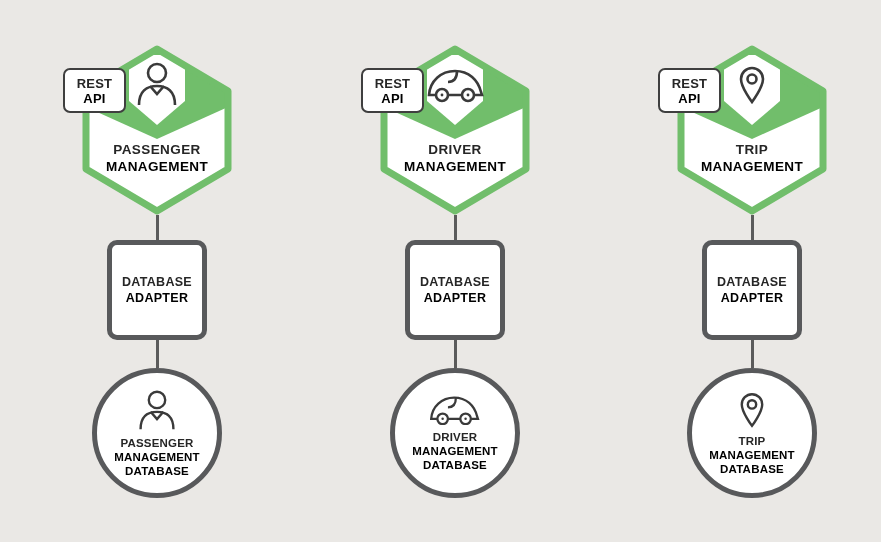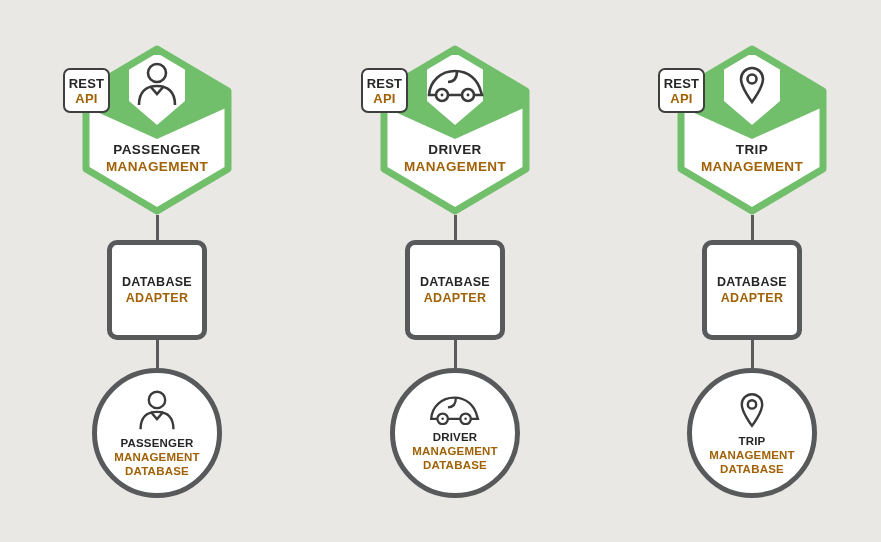--- a/index.html
+++ b/index.html
@@ -11,23 +11,23 @@
   .col-0 { left:82px; }
   .col-1 { left:380px; }
   .col-2 { left:677px; }
 
   .hex-wrap { position:relative; width:150px; height:170px; }
   .hex-svg { position:absolute; left:0; top:0; width:150px; height:170px; }
   .hex-text { position:absolute; left:0; right:0; top:96px; text-align:center;
               font-weight:bold; font-size:13.5px; line-height:17px; letter-spacing:0.4px; }
 
   .t-dark  { color:#262626; }
-  .t-green { color:#a16207; }
-
-  .rest-badge { position:absolute; left:-19px; top:23px; width:47px; height:45px;
+  .t-green { color:#000000; }
+
+  .rest-badge { position:absolute; left:-19px; top:23px; width:63px; height:45px;
                 background:#ffffff; border:2px solid #3f3f3f; border-radius:7px;
                 display:flex; flex-direction:column; align-items:center; justify-content:center;
                 font-weight:bold; font-size:13px; line-height:15px; letter-spacing:0.2px; z-index:2; }
 
   .connector { width:3px; background:#5b5b5b; margin:0 auto; }
   .conn-1 { height:25px; }
   .conn-2 { height:28px; }
 
   .adapter { width:100px; height:100px; margin:0 auto; background:#ffffff;
              border:5px solid #58595b; border-radius:10px;

